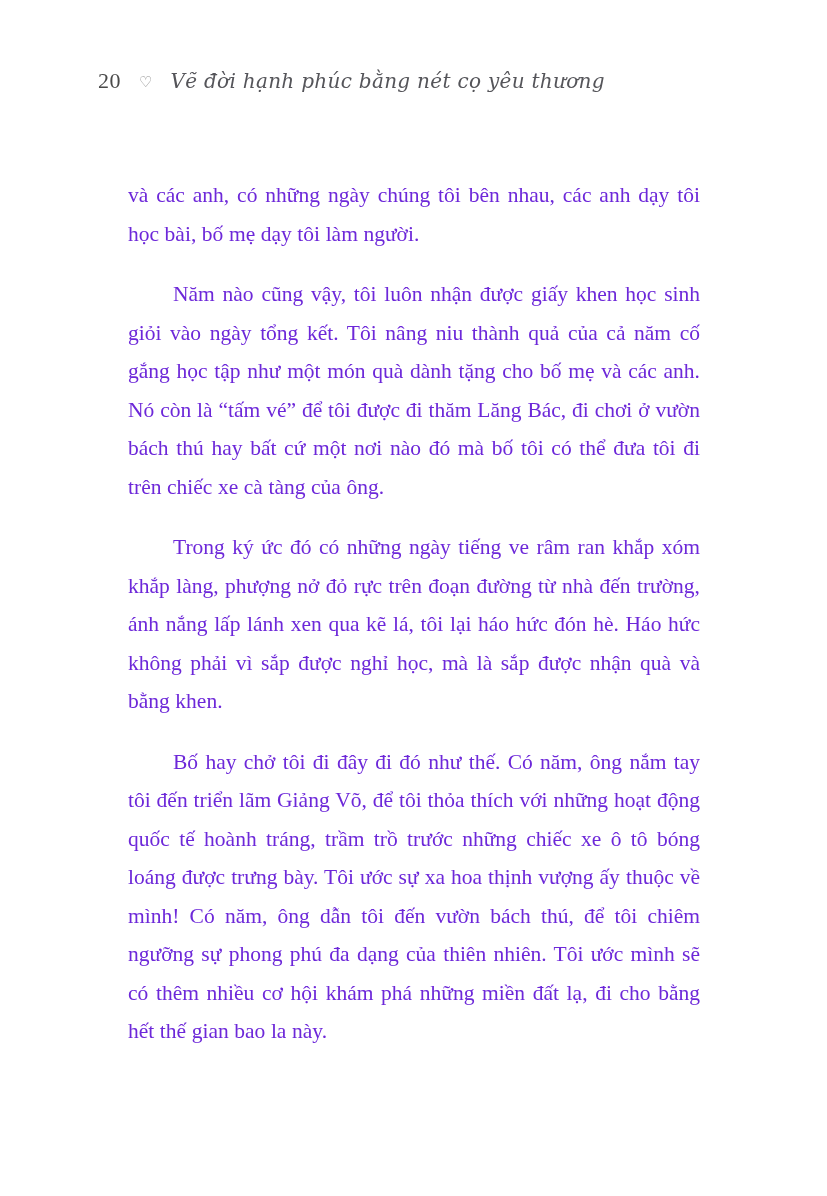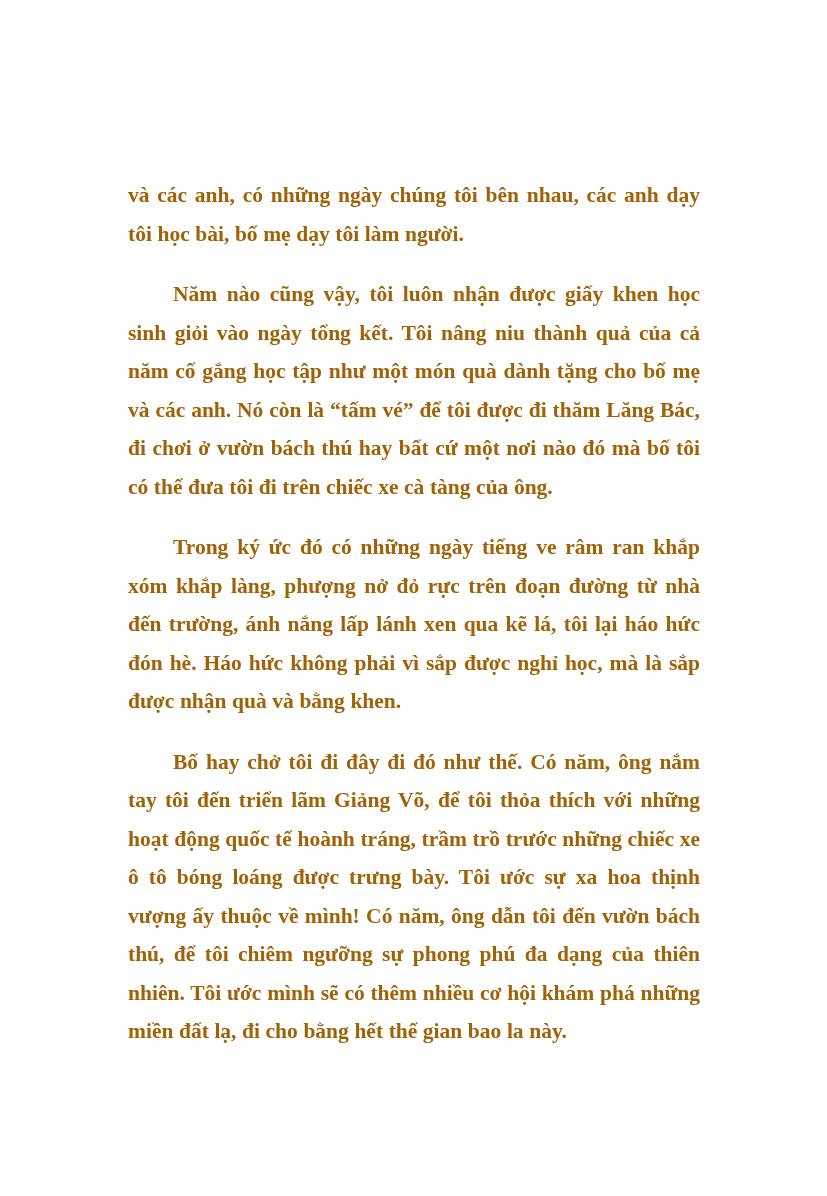--- a/index.html
+++ b/index.html
@@ -68,43 +68,47 @@
     left: 128px;
     top: 176px;
     width: 572px;
   }
 
   .para {
     margin: 0 0 22px 0;
     font-family: "Liberation Serif", "DejaVu Serif", serif;
     font-size: 21.5px;
     line-height: 38.5px;
-    color: #a16207;
+    color: #6d28d9;
     text-align: justify;
     text-justify: inter-word;
     hyphens: none;
     word-spacing: 0.2px;
-    font-weight: bold;
   }
 
   .para:last-child {
     margin-bottom: 4px;
   }
 
   .para.indented {
     text-indent: 45px;
   }
 
   
 </style>
 </head>
 <body>
 
 <div class="page">
 
+  <div class="running-head">
+    <span class="folio">20</span>
+    <span class="head-ornament">♡</span>
+    <span class="head-title">Vẽ đời hạnh phúc bằng nét cọ yêu thương</span>
+  </div>
 
   <div class="text-block">
     <p class="para">và các anh, có những ngày chúng tôi bên nhau, các anh dạy tôi học bài, bố mẹ dạy tôi làm người.</p>
     <p class="para indented">Năm nào cũng vậy, tôi luôn nhận được giấy khen học sinh giỏi vào ngày tổng kết. Tôi nâng niu thành quả của cả năm cố gắng học tập như một món quà dành tặng cho bố mẹ và các anh. Nó còn là “tấm vé” để tôi được đi thăm Lăng Bác, đi chơi ở vườn bách thú hay bất cứ một nơi nào đó mà bố tôi có thể đưa tôi đi trên chiếc xe cà tàng của ông.</p>
     <p class="para indented">Trong ký ức đó có những ngày tiếng ve râm ran khắp xóm khắp làng, phượng nở đỏ rực trên đoạn đường từ nhà đến trường, ánh nắng lấp lánh xen qua kẽ lá, tôi lại háo hức đón hè. Háo hức không phải vì sắp được nghỉ học, mà là sắp được nhận quà và bằng khen.</p>
     <p class="para indented">Bố hay chở tôi đi đây đi đó như thế. Có năm, ông nắm tay tôi đến triển lãm Giảng Võ, để tôi thỏa thích với những hoạt động quốc tế hoành tráng, trầm trồ trước những chiếc xe ô tô bóng loáng được trưng bày. Tôi ước sự xa hoa thịnh vượng ấy thuộc về mình! Có năm, ông dẫn tôi đến vườn bách thú, để tôi chiêm ngưỡng sự phong phú đa dạng của thiên nhiên. Tôi ước mình sẽ có thêm nhiều cơ hội khám phá những miền đất lạ, đi cho bằng hết thế gian bao la này.</p>
   </div>
 
 </div>
 

